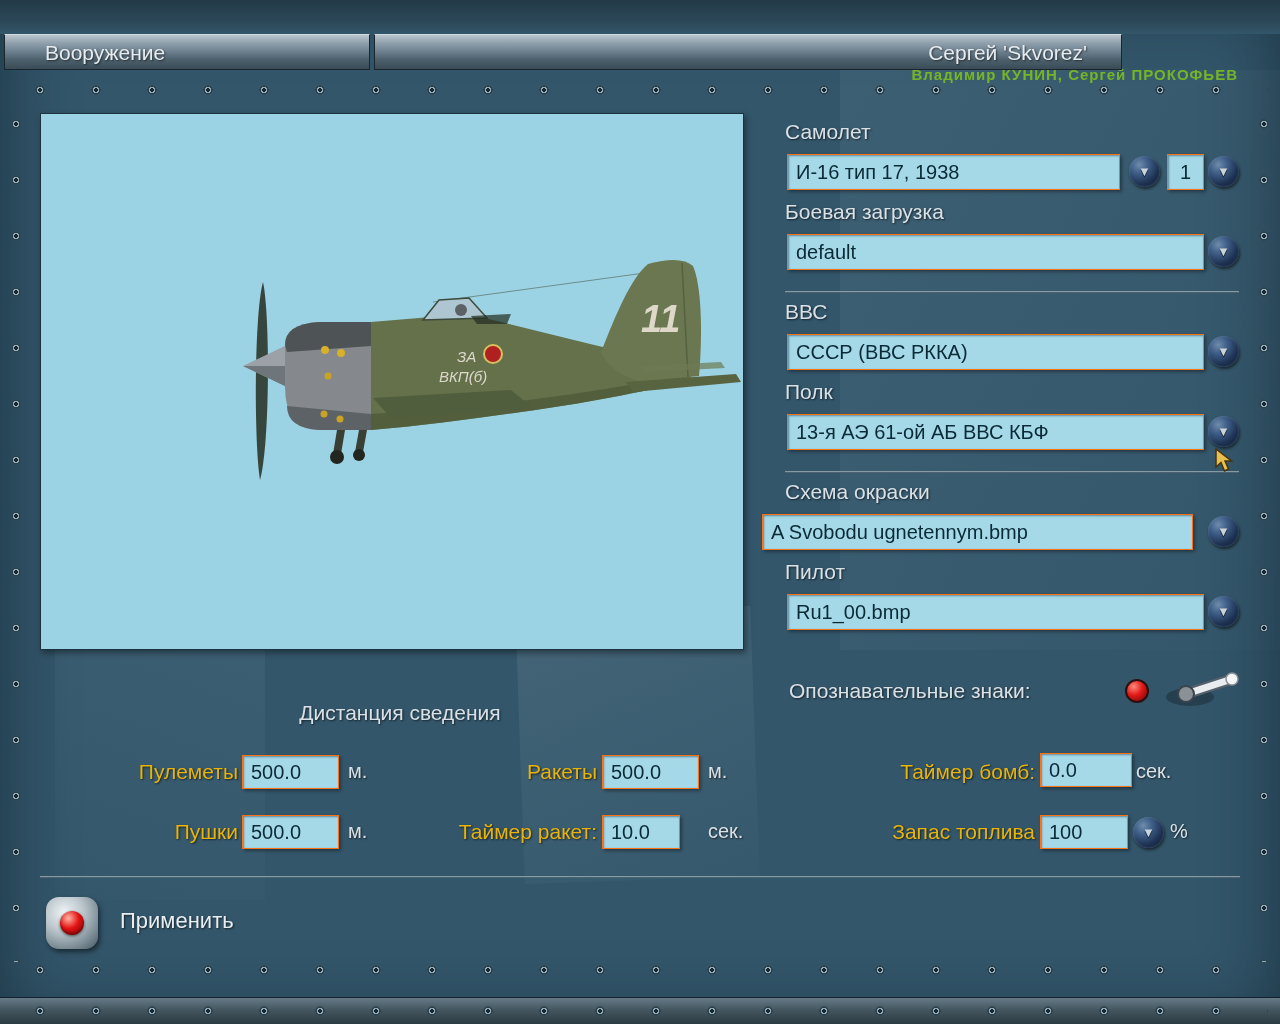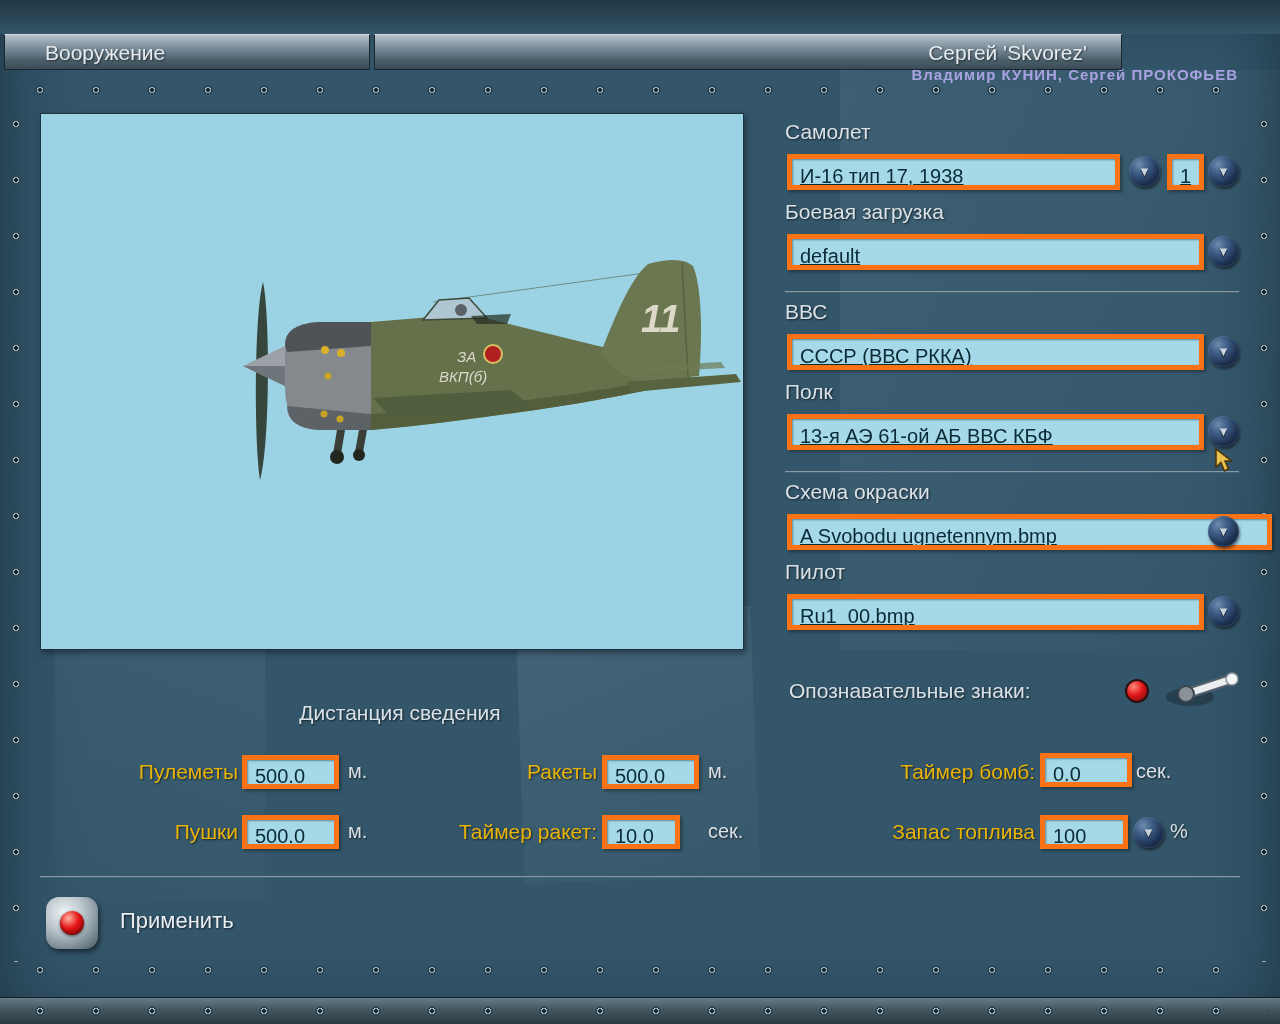--- a/index.html
+++ b/index.html
@@ -10,21 +10,21 @@
     box-shadow:inset 0 0 70px rgba(8,22,32,.55);
   }
   
   .top-strip{position:absolute;left:0;top:0;width:1280px;height:34px;
     background:linear-gradient(180deg,#223a48 0%,#2b4757 60%,#33566a 100%);}
   .bg-art{position:absolute;pointer-events:none;}
   .bg-art.a1{left:520px;top:610px;width:235px;height:270px;background:linear-gradient(160deg,rgba(190,205,215,.12),rgba(120,150,165,.04));transform:rotate(-2deg);}
   .bg-art.a2{left:55px;top:600px;width:210px;height:300px;background:linear-gradient(200deg,rgba(160,185,200,.09),rgba(90,120,140,.03));}
   .bg-art.a3{left:840px;top:70px;width:440px;height:580px;background:linear-gradient(115deg,rgba(175,200,212,.08),rgba(60,90,110,.05));}
   .credit{position:absolute;right:42px;top:66px;font-size:15px;font-weight:bold;
-    color:#c4b5fd;opacity:.8;letter-spacing:1px;}
+    color:#84cc16;opacity:.8;letter-spacing:1px;}
   
   .tab{
     position:absolute;top:34px;height:36px;line-height:36px;
     background:linear-gradient(180deg,#b9c4cd 0%,#93a3ae 22%,#6d8190 48%,#4d616d 72%,#394b56 100%);
     border:1px solid #1a262e;border-top:1px solid #d2dbe1;
     color:#e6ebef;font-size:21px;text-shadow:1px 1px 2px rgba(0,0,0,.55);
     box-sizing:border-box;
   }
   .tab-left{left:4px;width:366px;padding-left:40px;}
   .tab-right{left:374px;width:748px;text-align:right;padding-right:34px;}
@@ -44,23 +44,23 @@
   .bottom-bar{position:absolute;left:0;top:997px;width:1280px;height:27px;
     background:linear-gradient(180deg,#667a87 0%,#44565f 45%,#2b3a43 100%);
     border-top:1px solid #15212a;box-sizing:border-box;}
   
   .viewport{position:absolute;left:40px;top:113px;width:704px;height:537px;
     background:#9bd3e5;border:1px solid #1d323e;box-sizing:border-box;
     box-shadow:2px 3px 6px rgba(0,0,0,.4);}
   
   .lbl{position:absolute;color:#d9e1e6;font-size:21px;text-shadow:1px 1px 2px rgba(0,0,0,.6);}
   .lbl.center{width:455px;left:785px;}
-  .field{position:absolute;background:#a6d9e8;border:5px solid #f97316;box-sizing:border-box;
+  .field{position:absolute;background:#a6d9e8;border:1px solid #f97316;box-sizing:border-box;
     color:#0a2a36;font-size:20px;padding:0 8px;white-space:nowrap;overflow:hidden;
-    box-shadow:2px 2px 3px rgba(0,0,0,.35), inset 1px 1px 2px rgba(10,40,55,.45);text-decoration:underline;}
+    box-shadow:2px 2px 3px rgba(0,0,0,.35), inset 1px 1px 2px rgba(10,40,55,.45);}
   .field.h36{height:36px;line-height:34px;}
   .field.h34{height:34px;line-height:32px;}
   .arrow-btn{position:absolute;width:31px;height:31px;border-radius:50%;
     background:radial-gradient(circle at 33% 28%,#6f8cab 0%,#40608a 28%,#1c3050 65%,#0d1a2e 100%);
     box-shadow:1px 2px 3px rgba(0,0,0,.55), inset 0 0 2px rgba(255,255,255,.25);
     display:flex;align-items:center;justify-content:center;cursor:pointer;}
   .arrow-btn .tri{font-size:13px;color:#c9d4dc;text-shadow:0 1px 1px #000;line-height:1;}
   .hr{position:absolute;height:2px;background:linear-gradient(180deg,#b6c7cf,#2c4452);opacity:.85;}
   .unit{position:absolute;color:#d9e1e6;font-size:20px;text-shadow:1px 1px 2px rgba(0,0,0,.6);}
   .num-lbl{position:absolute;color:#eab308;font-size:21px;text-align:right;
@@ -161,21 +161,21 @@
 
   <div class="lbl center" style="top:380px">Полк</div>
   <div class="field h36" style="left:787px;top:414px;width:417px">13-я АЭ 61-ой АБ ВВС КБФ</div>
   <div class="arrow-btn" style="left:1208px;top:416px">
     <span class="tri">▼</span>
   </div>
 
   <div class="hr" style="left:785px;top:471px;width:454px"></div>
 
   <div class="lbl center" style="top:480px">Схема окраски</div>
-  <div class="field h36" style="left:787px;top:514px;width:485px">A Svobodu ugnetennym.bmp</div>
+  <div class="field h36" style="left:762px;top:514px;width:431px">A Svobodu ugnetennym.bmp</div>
   <div class="arrow-btn" style="left:1208px;top:516px">
     <span class="tri">▼</span>
   </div>
 
   <div class="lbl center" style="top:560px">Пилот</div>
   <div class="field h36" style="left:787px;top:594px;width:417px">Ru1_00.bmp</div>
   <div class="arrow-btn" style="left:1208px;top:596px">
     <span class="tri">▼</span>
   </div>
 

